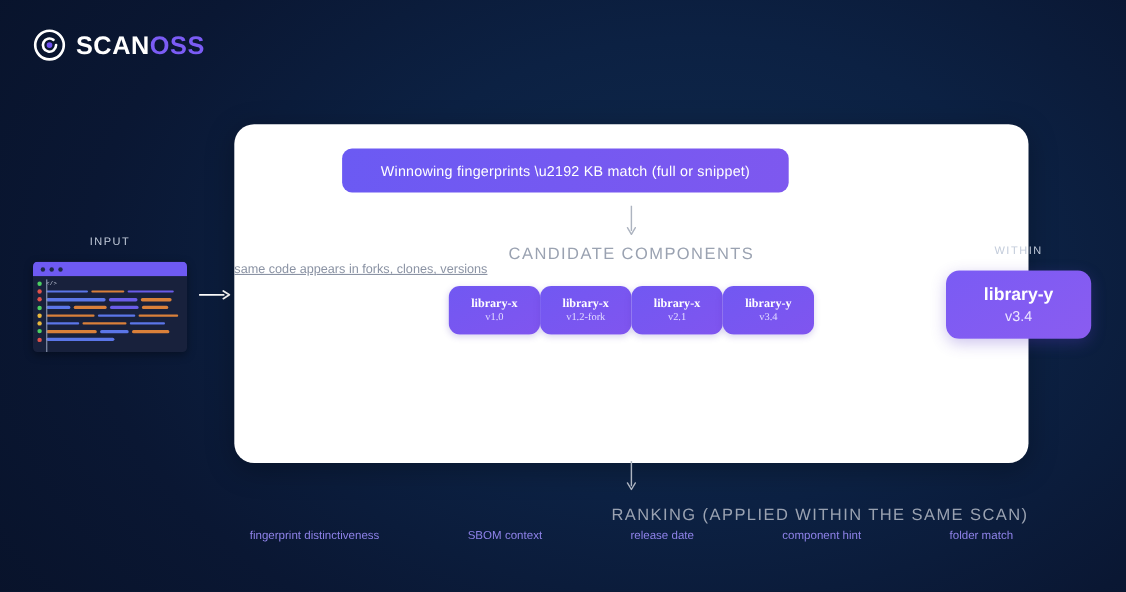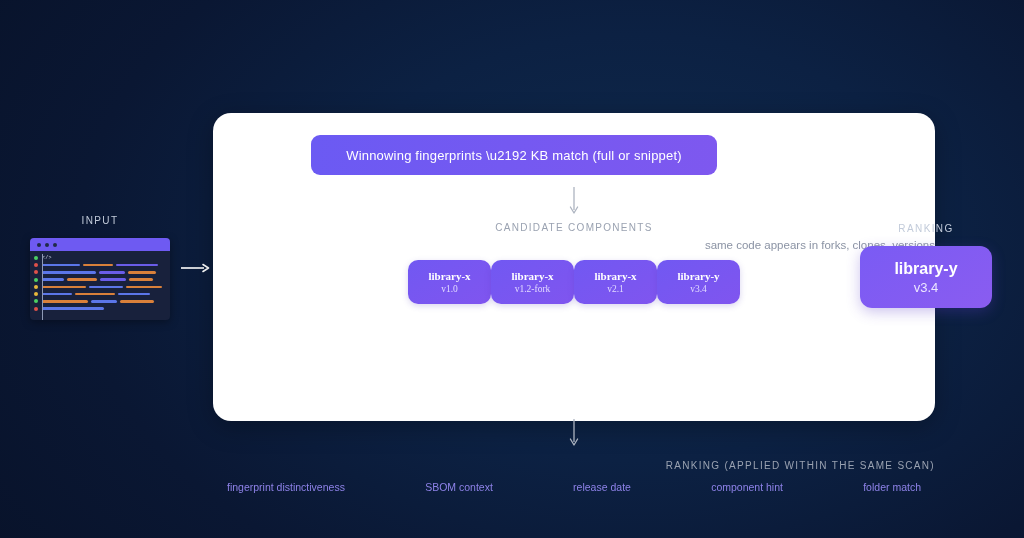--- a/index.html
+++ b/index.html
@@ -153,30 +153,31 @@
     width: 14px;
     height: 30px;
   }
   .arrow-v-1 { top: 73px; }
   .arrow-v-2 { top: 305px; }
 
   .section-title {
     position: absolute;
     left: 0; right: 0;
     text-align: center;
-    font-size: 10px;
+    font-size: 15px;
     letter-spacing: 1.3px;
     color: #9aa2b1;
   }
   .section-sub {
     position: absolute;
     left: 0; right: 0;
-    text-align: right;
+    text-align: left;
     font-size: 11.5px;
     color: #8b93a4;
+    text-decoration: underline;
   }
   .t-candidates { top: 109px; }
   .s-candidates { top: 126px; }
   .t-ranking    { top: 347px; text-align: right; }
 
   .chips {
     position: absolute;
     left: 0; right: 0;
     top: 147px;
     display: flex;
@@ -247,20 +248,28 @@
   .output-ver {
     font-size: 13px;
     color: #ece6ff;
   }
 </style>
 </head>
 <body>
 
 <div class="stage">
 
+  <div class="logo">
+    <svg class="logo-mark" viewBox="0 0 30 30">
+      <circle cx="15" cy="15" r="13" fill="none" stroke="#ffffff" stroke-width="2.4"></circle>
+      <path d="M21 15a6 6 0 1 1-2.4-4.8" fill="none" stroke="#ffffff" stroke-width="2.4" stroke-linecap="round"></path>
+      <circle cx="15" cy="15" r="2.6" fill="#6e4ff0"></circle>
+    </svg>
+    <div class="logo-text"><span class="logo-scan">SCAN</span><span class="logo-oss">OSS</span></div>
+  </div>
 
   <div class="input-block">
     <div class="side-label">INPUT</div>
     <div class="code-card">
       <div class="code-titlebar">
         <span class="dot"></span>
         <span class="dot"></span>
         <span class="dot"></span>
       </div>
       <div class="code-body">
@@ -365,20 +374,20 @@
       <span class="factor">folder match</span>
     </div>
   </div>
 
   <svg class="arrow-h arrow-out" viewBox="0 0 30 12">
     <line x1="1" y1="6" x2="24" y2="6" stroke="#ffffff" stroke-width="1.6"></line>
     <path d="M23 2.5 L28.5 6 L23 9.5" fill="none" stroke="#ffffff" stroke-width="1.6" stroke-linecap="round" stroke-linejoin="round"></path>
   </svg>
 
   <div class="output-block">
-    <div class="side-label">RANKING</div>
+    <div class="side-label">WITHIN</div>
     <div class="output-card">
       <span class="output-name">library-y</span>
       <span class="output-ver">v3.4</span>
     </div>
   </div>
 
 </div>
 
 </body></html>

